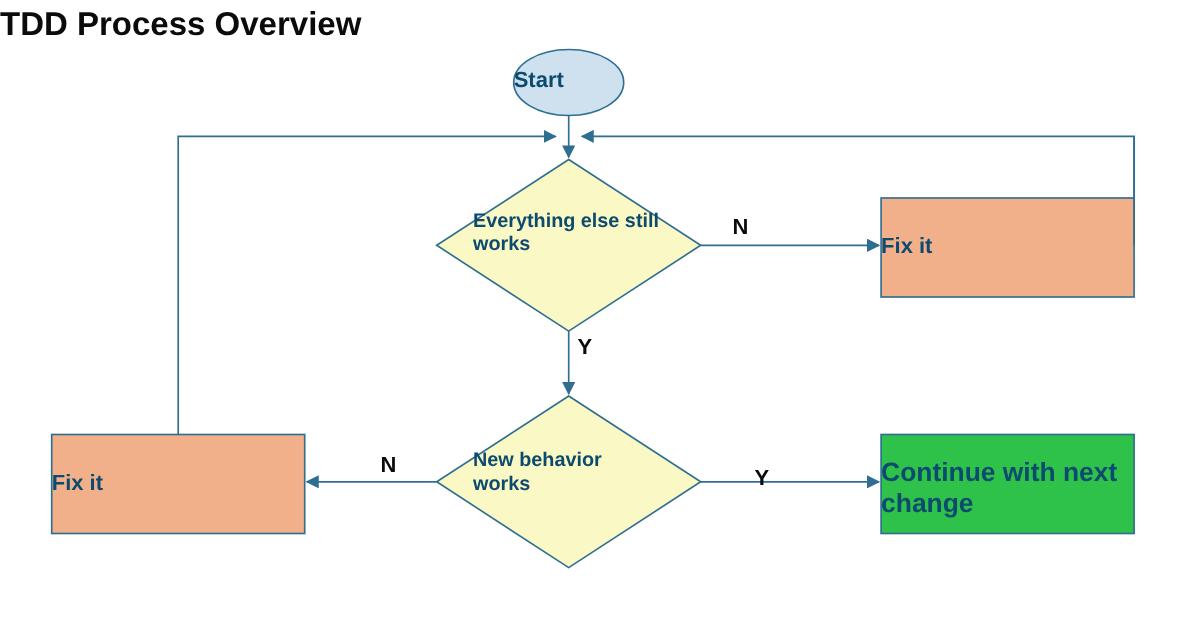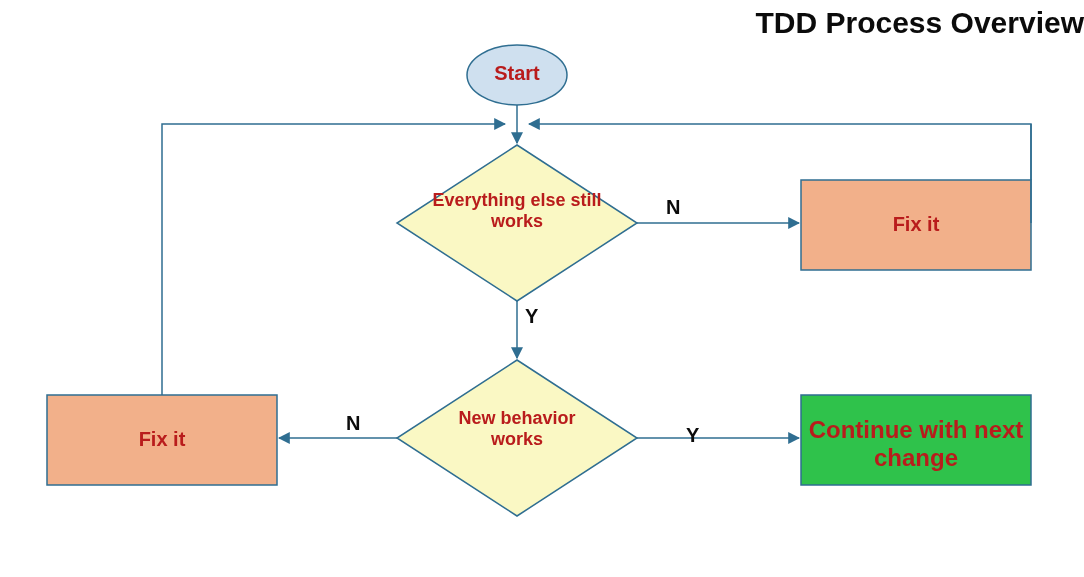--- a/index.html
+++ b/index.html
@@ -1,18 +1,18 @@
 <!DOCTYPE html>
 <html><head>
 <meta charset="utf-8">
 <style>
   html,body{margin:0;padding:0;width:1084px;height:577px;background:#fff;font-family:Aptos, "Segoe UI", Arial, sans-serif;overflow:hidden}
-  .title{position:absolute;left:0;right:0;top:6px;text-align:right;font-weight:800;font-size:30px;color:#0b0b0b}
+  .title{position:absolute;left:0;right:0;top:6px;text-align:left;font-weight:800;font-size:30px;color:#0b0b0b}
   svg{position:absolute;left:0;top:0}
-  .node-label{position:absolute;font-weight:800;color:#b91c1c;text-align:center;line-height:1.15}
+  .node-label{position:absolute;font-weight:800;color:#0c4a6e;line-height:1.15}
   .small{font-size:18px}
   .edge-label{position:absolute;font-weight:800;font-size:20px;color:#0b0b0b}
 </style>
 </head>
 <body>
 
 <div class="title">TDD Process Overview</div>
 
 <svg width="1084" height="577">
   <defs>

